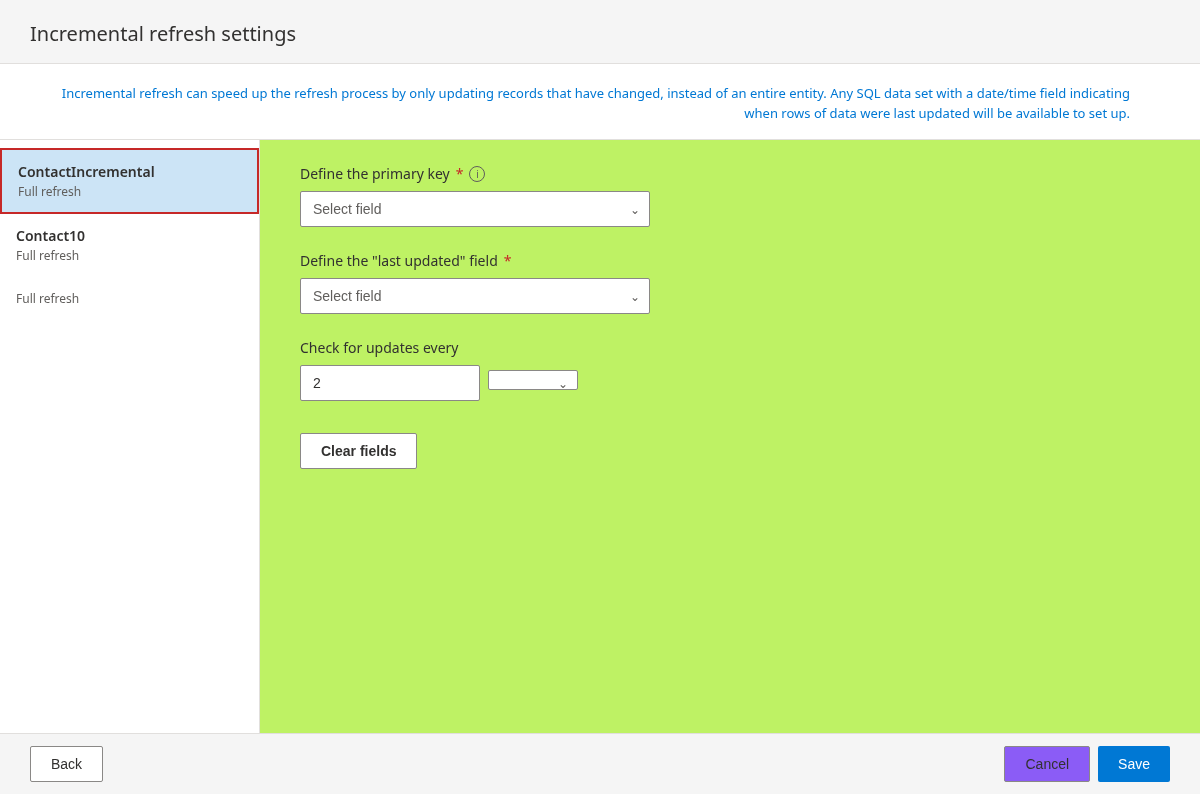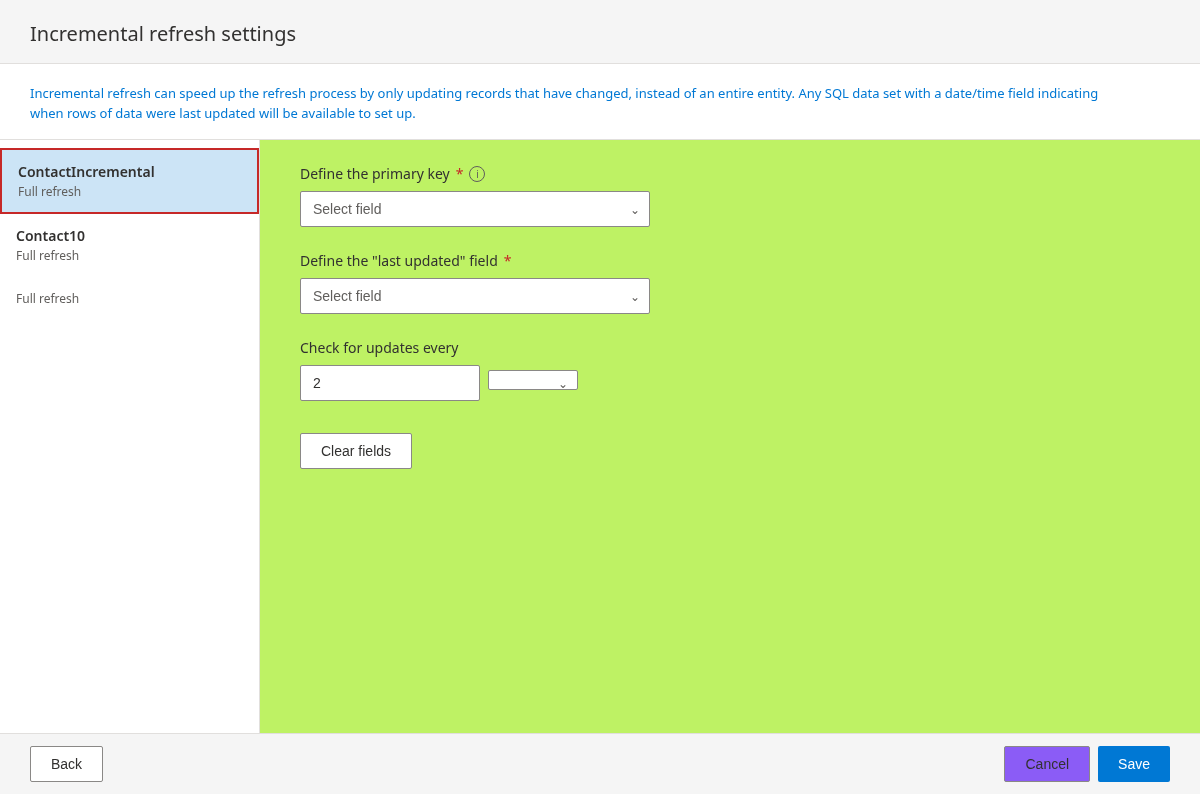--- a/index.html
+++ b/index.html
@@ -39,20 +39,21 @@
       display: flex;
       flex-direction: column;
       background: #ffffff;
       overflow: hidden;
     }
 
     .info-bar {
       padding: 20px 30px 16px 30px;
       background: #ffffff;
       border-bottom: 1px solid #e1dfdd;
+      text-align: right;
     }
 
     .info-text {
       font-size: 13px;
       color: #0078d4;
       line-height: 1.5;
       max-width: 1100px;
     }
 
     
@@ -196,20 +197,21 @@
     .clear-fields-btn {
       padding: 8px 20px;
       border: 1px solid #8a8886;
       border-radius: 2px;
       background: #ffffff;
       font-size: 14px;
       color: #323130;
       cursor: pointer;
       height: 36px;
       margin-top: 8px;
+      font-weight: bold;
     }
 
     
     .footer {
       background: #f5f5f5;
       border-top: 1px solid #e1dfdd;
       padding: 12px 30px;
       display: flex;
       justify-content: space-between;
       align-items: center;

